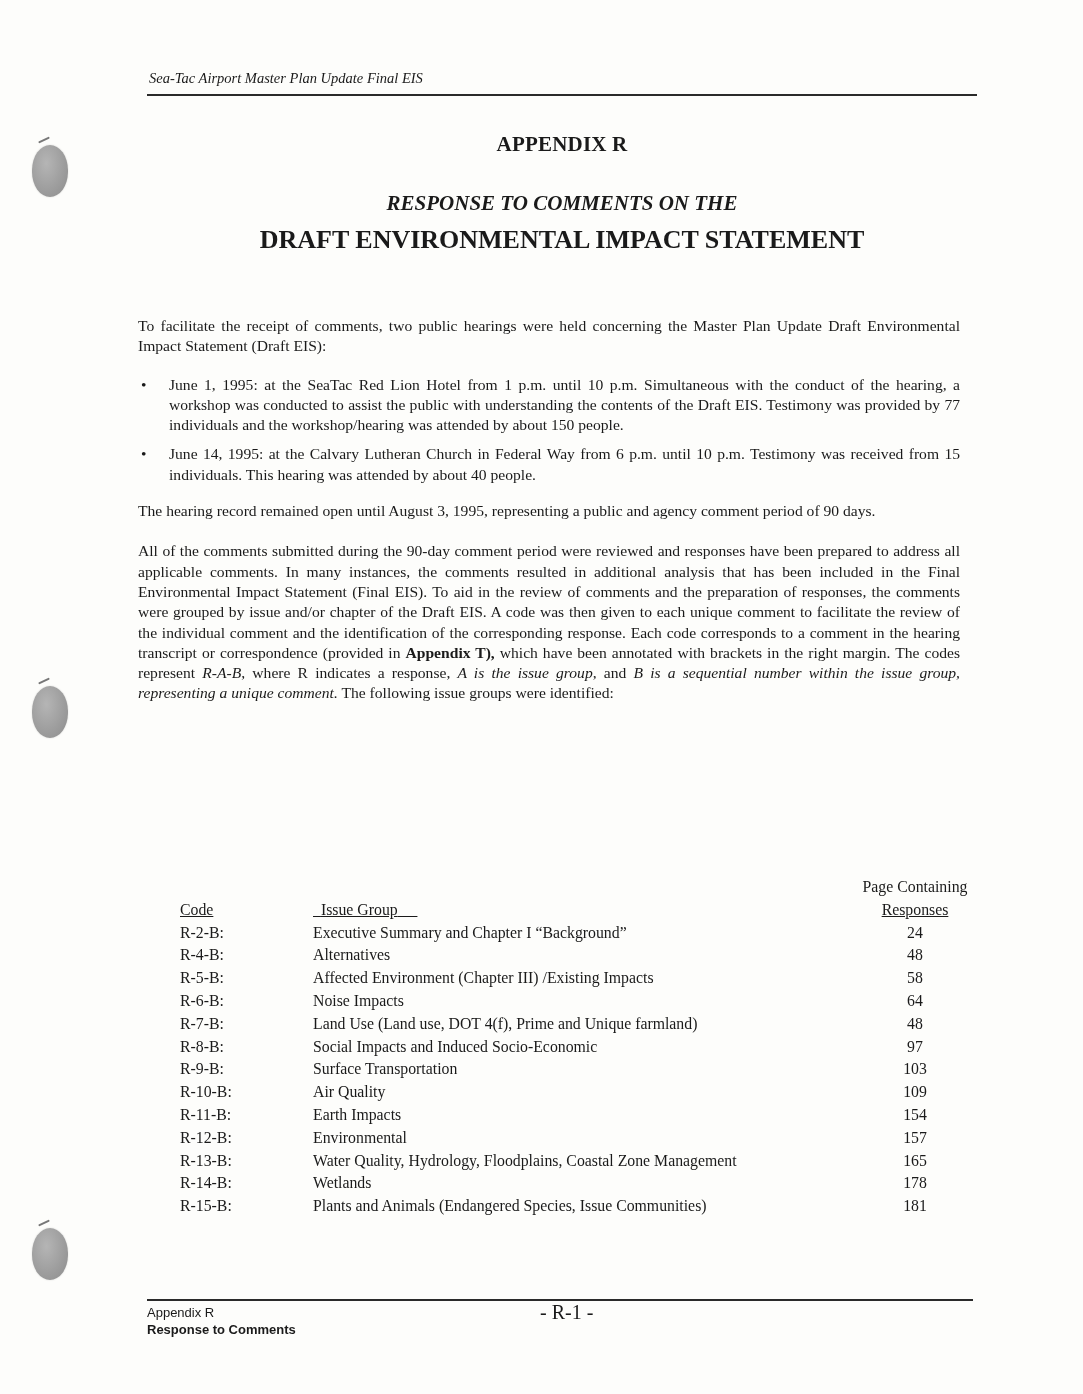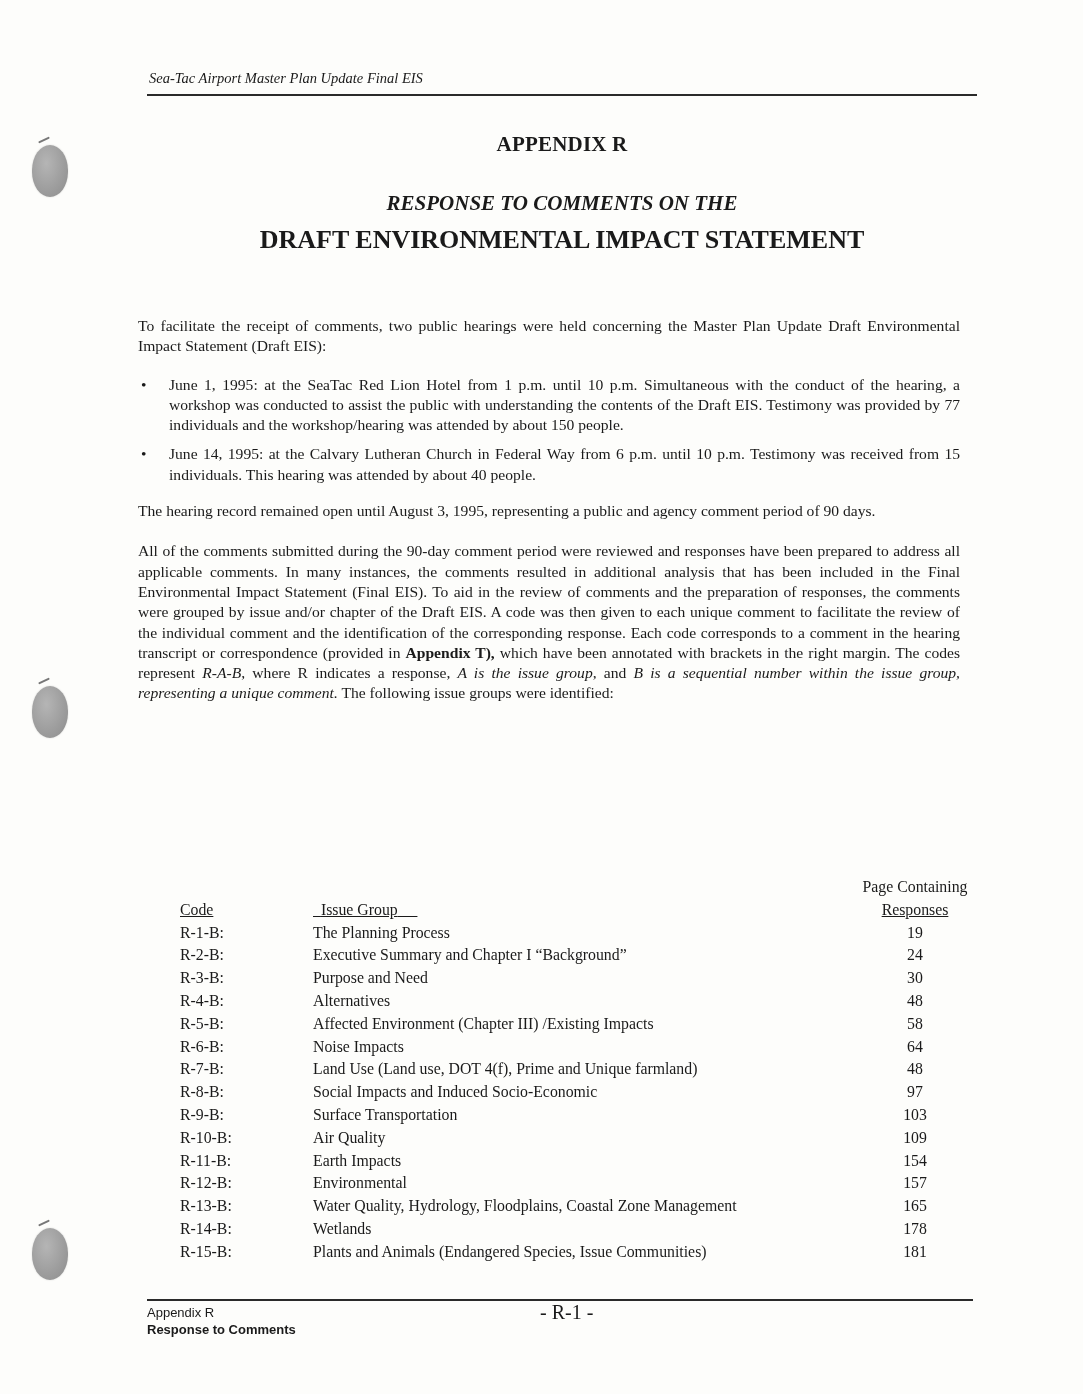--- a/index.html
+++ b/index.html
@@ -157,33 +157,23 @@
     <td class="col-page">Page Containing</td>
   </tr>
   <tr>
     <td class="col-code"><span class="u">Code</span></td>
     <td class="col-issue"><span class="u" style="white-space:pre;">  <span>Issue Group</span>     </span></td>
     <td class="col-page"><span class="u">Responses</span></td>
   </tr>
   </tbody>
     <tbody id="table-body">
     <tr>
-        <td class="col-code">R-1-B:</td>
-        <td class="col-issue">The Planning Process</td>
-        <td class="col-page">19</td>
-      </tr>
-    <tr>
         <td class="col-code">R-2-B:</td>
         <td class="col-issue">Executive Summary and Chapter I “Background”</td>
         <td class="col-page">24</td>
-      </tr>
-    <tr>
-        <td class="col-code">R-3-B:</td>
-        <td class="col-issue">Purpose and Need</td>
-        <td class="col-page">30</td>
       </tr>
     <tr>
         <td class="col-code">R-4-B:</td>
         <td class="col-issue">Alternatives</td>
         <td class="col-page">48</td>
       </tr>
     <tr>
         <td class="col-code">R-5-B:</td>
         <td class="col-issue">Affected Environment (Chapter III) /Existing Impacts</td>
         <td class="col-page">58</td>

